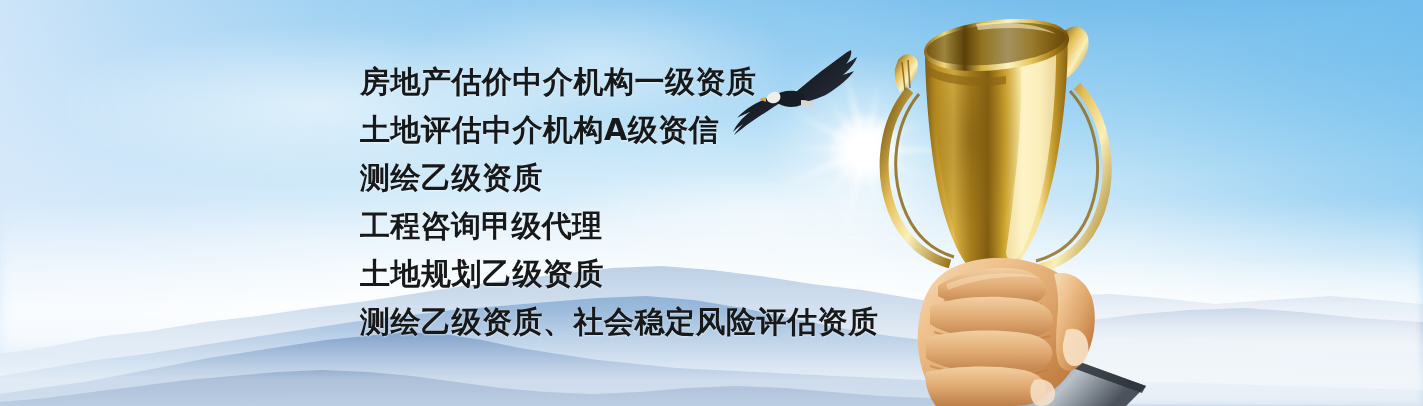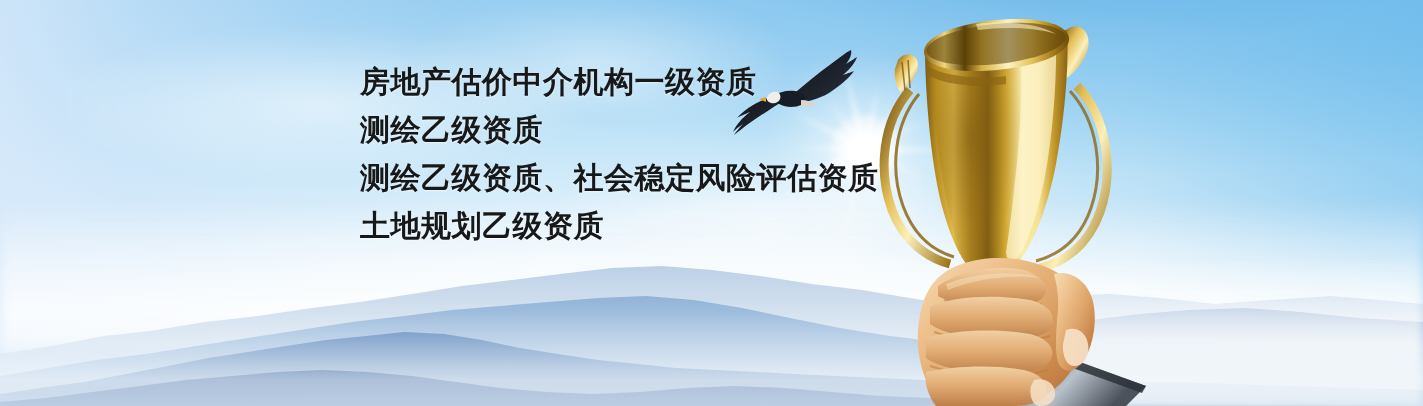--- a/index.html
+++ b/index.html
@@ -442,18 +442,20 @@
       <path fill="#f7e2c8" opacity="0.9" d="M240,336 C250,332 260,338 262,350 C264,362 258,372 248,372 C240,372 236,360 237,350 Z"></path>
 
       <path fill="#f7e2c8" opacity="0.85" d="M208,386 C218,383 228,388 229,398 C230,406 224,412 214,412 C206,412 203,400 205,392 Z"></path>
 
       <path fill="#fae4c3" opacity="0.45" d="M120,290 C150,278 190,276 214,284 C190,280 150,284 122,296 Z"></path>
     </svg>
   </div>
 
   <div class="slogan">
     <div class="slogan-line">房地产估价中介机构一级资质</div>
+    <div class="slogan-line">土地评估中介机构A级资信</div>
     <div class="slogan-line">测绘乙级资质</div>
+    <div class="slogan-line emph">工程咨询甲级代理</div>
+    <div class="slogan-line">土地规划乙级资质</div>
     <div class="slogan-line">测绘乙级资质、社会稳定风险评估资质</div>
-    <div class="slogan-line">土地规划乙级资质</div>
   </div>
 
 </div>
 
 </body></html>

